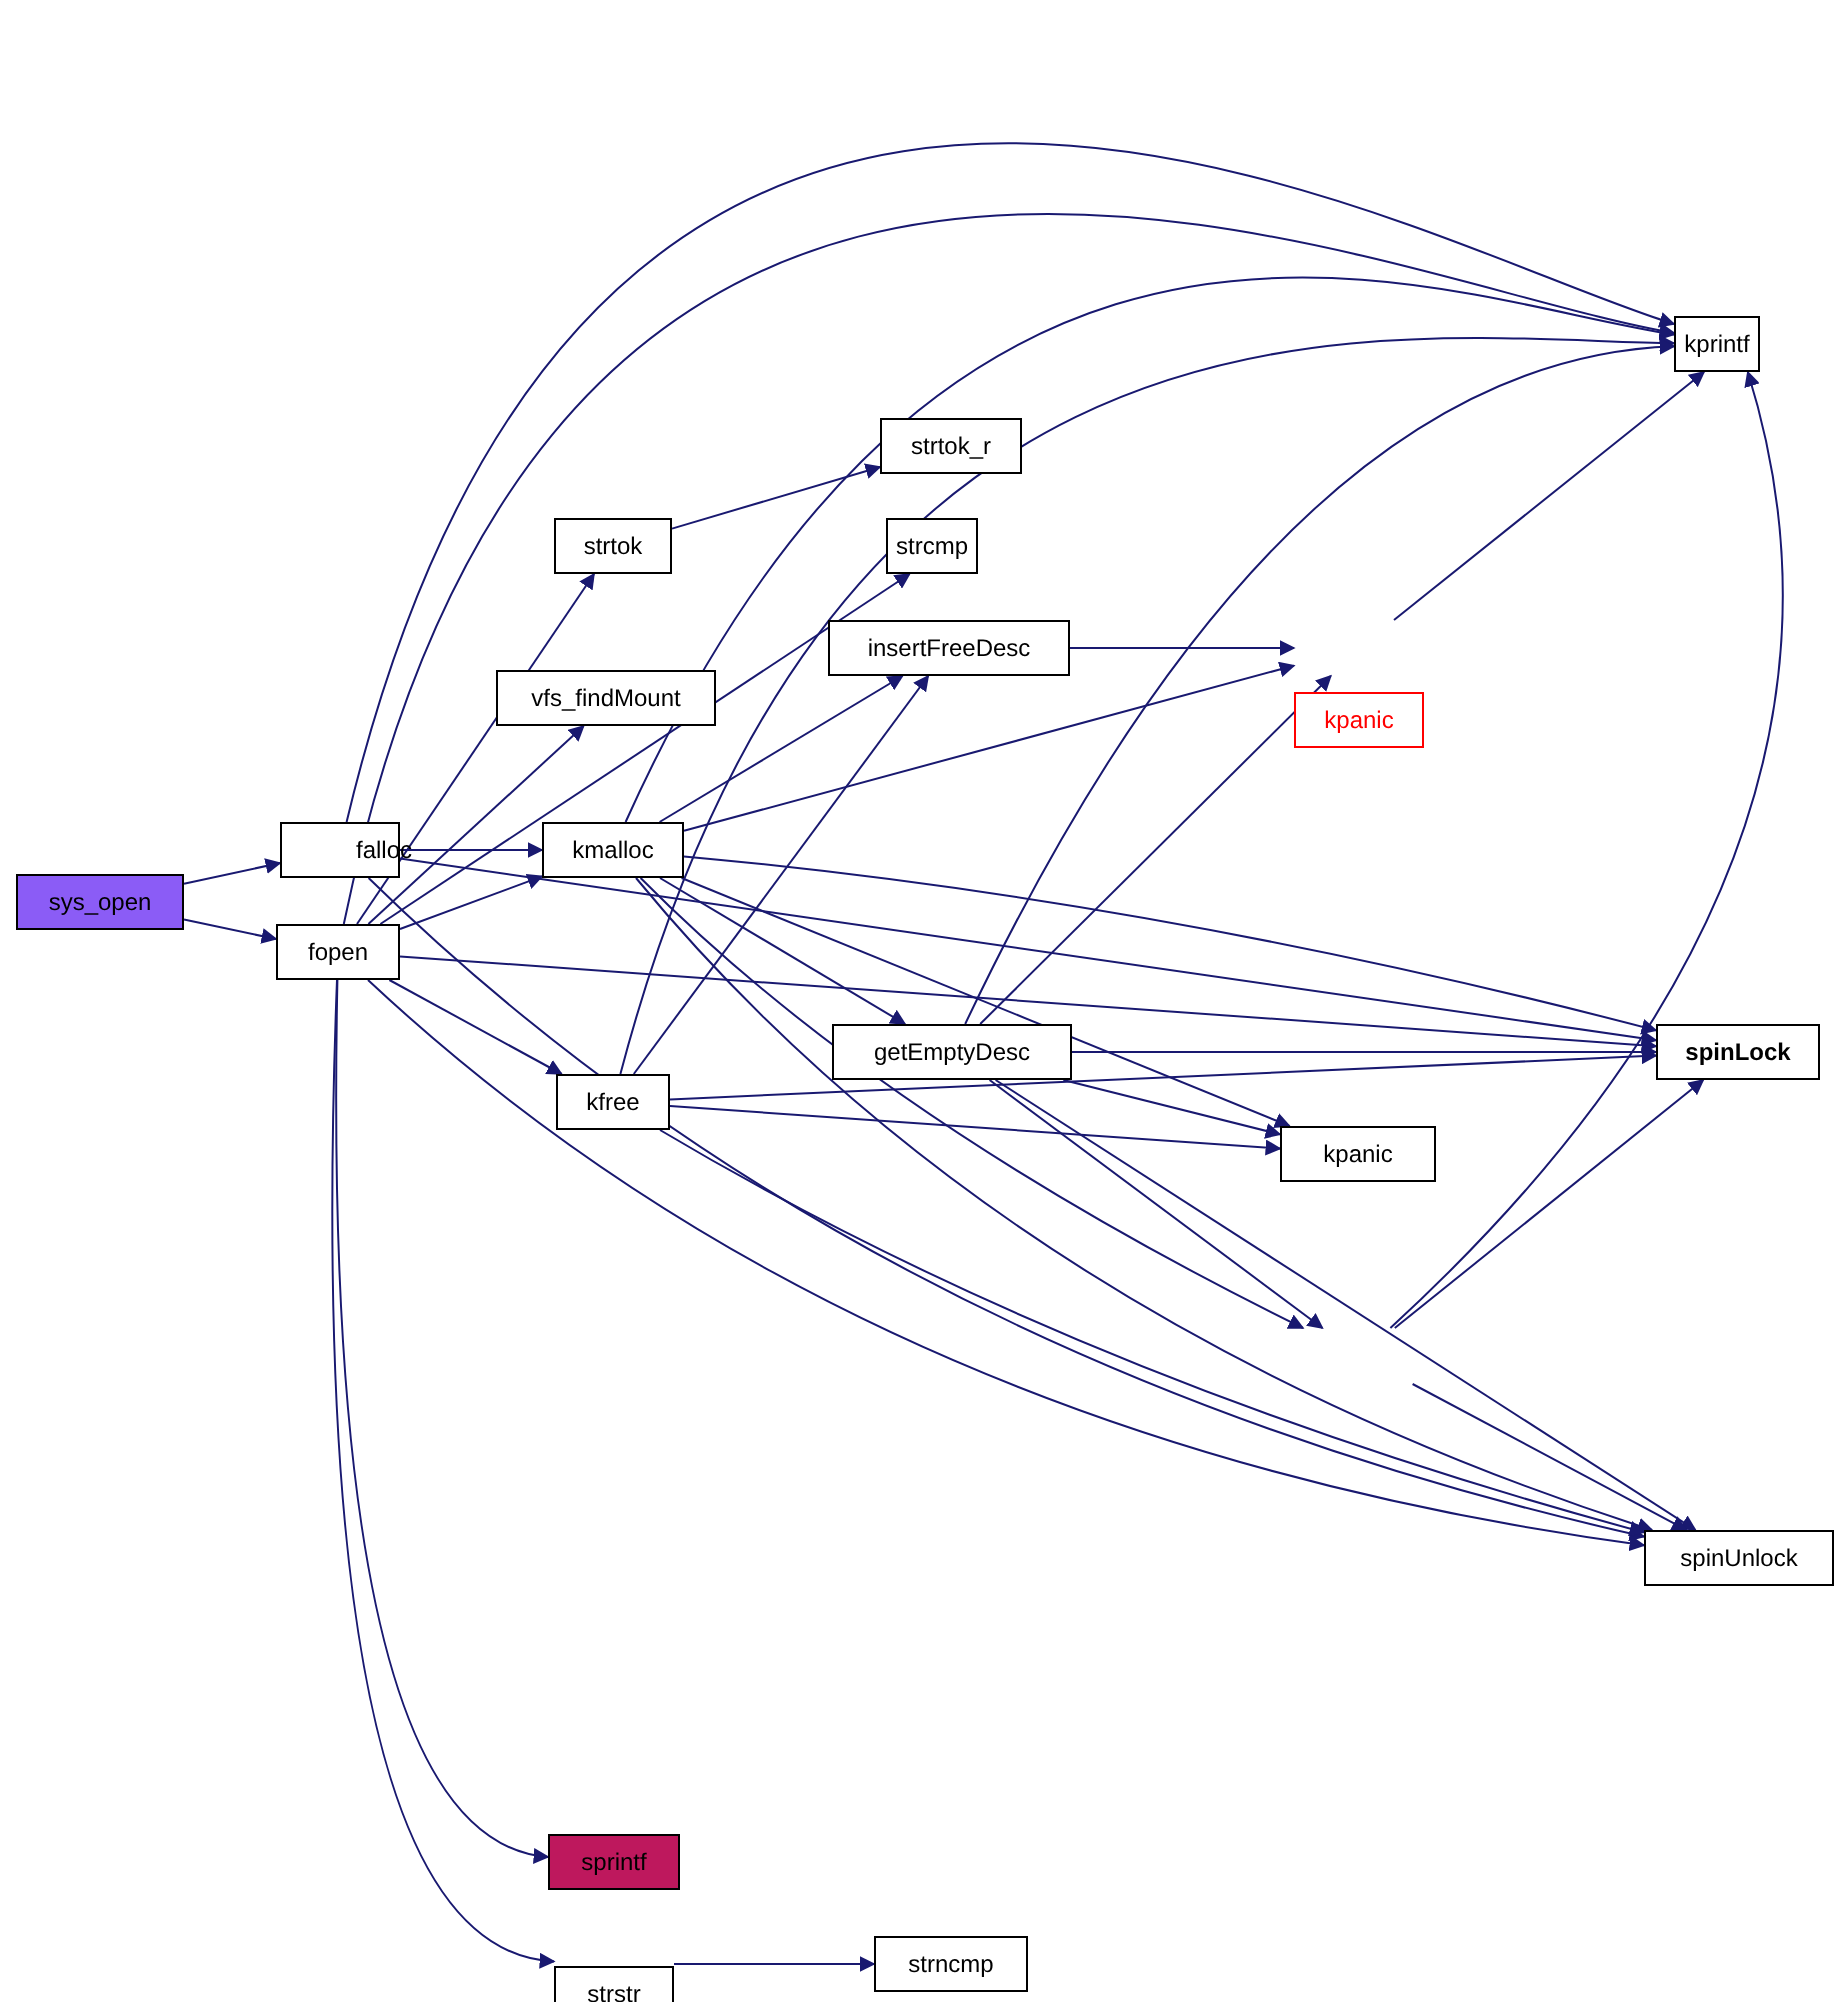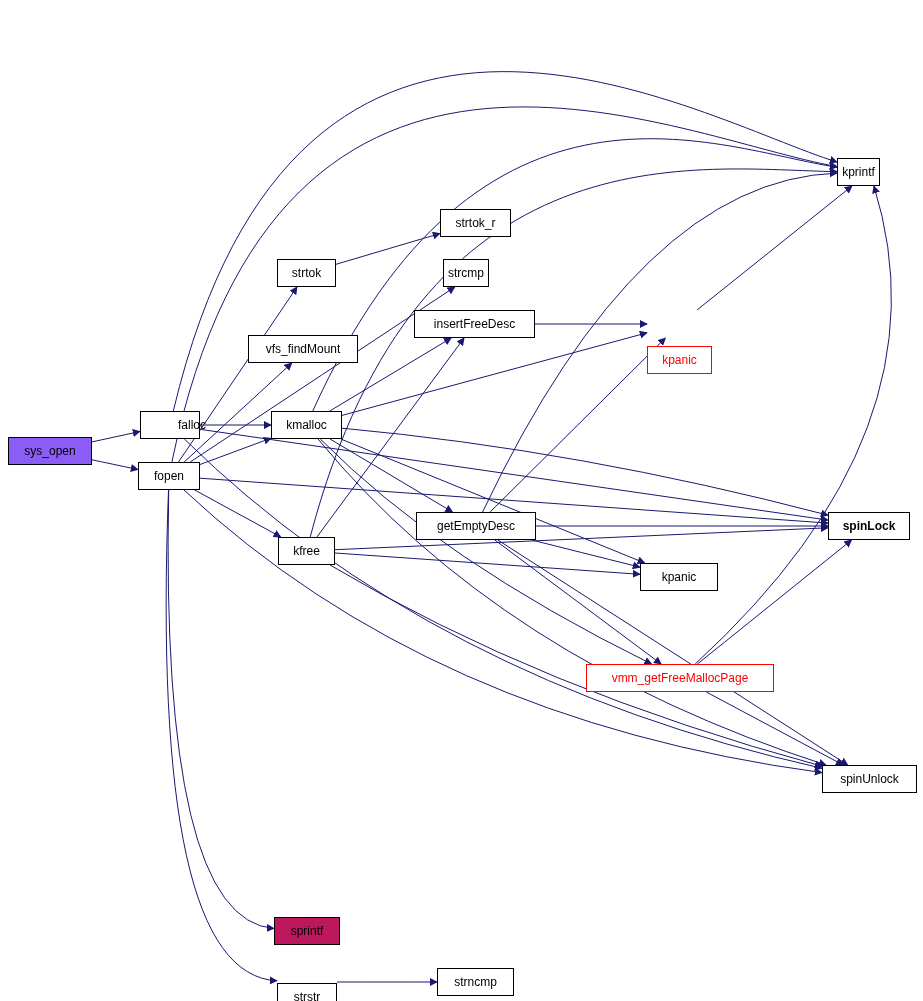--- a/index.html
+++ b/index.html
@@ -99,19 +99,18 @@
       <div class="node" style="left: 443px; top: 259px; width: 46px; height: 28px; background: rgb(255, 255, 255); border-color: rgb(0, 0, 0); color: rgb(0, 0, 0);">strcmp</div>
       <div class="node" style="left: 248px; top: 335px; width: 110px; height: 28px; background: rgb(255, 255, 255); border-color: rgb(0, 0, 0); color: rgb(0, 0, 0);">vfs_findMount</div>
       <div class="node" style="left: 414px; top: 310px; width: 121px; height: 28px; background: rgb(255, 255, 255); border-color: rgb(0, 0, 0); color: rgb(0, 0, 0); text-align: center;">insertFreeDesc</div>
       <div class="node" style="left: 271px; top: 411px; width: 71px; height: 28px; background: rgb(255, 255, 255); border-color: rgb(0, 0, 0); color: rgb(0, 0, 0);">kmalloc</div>
       <div class="node" style="left: 647px; top: 310px; width: 65px; height: 28px; background: rgb(255, 255, 255); border-color: rgb(255, 0, 0); color: rgb(255, 0, 0); margin-top: 36px;">kpanic</div>
       <div class="node" style="left: 837px; top: 158px; width: 43px; height: 28px; background: rgb(255, 255, 255); border-color: rgb(0, 0, 0); color: rgb(0, 0, 0);">kprintf</div>
       <div class="node" style="left: 416px; top: 512px; width: 120px; height: 28px; background: rgb(255, 255, 255); border-color: rgb(0, 0, 0); color: rgb(0, 0, 0);">getEmptyDesc</div>
       <div class="node" style="left: 278px; top: 537px; width: 57px; height: 28px; background: rgb(255, 255, 255); border-color: rgb(0, 0, 0); color: rgb(0, 0, 0);">kfree</div>
       <div class="node" style="left: 640px; top: 563px; width: 78px; height: 28px; background: rgb(255, 255, 255); border-color: rgb(0, 0, 0); color: rgb(0, 0, 0);">kpanic</div>
       <div class="node" style="left: 828px; top: 512px; width: 82px; height: 28px; background: rgb(255, 255, 255); border-color: rgb(0, 0, 0); color: rgb(0, 0, 0); font-weight: bold;">spinLock</div>
-      <div class="node" style="left: 586px; top: 664px; width: 188px; height: 28px; background: rgb(255, 255, 255); border-color: rgb(255, 0, 0); color: rgb(255, 0, 0);">vmm_getFreeMallocPage</div>
       <div class="node" style="left: 822px; top: 765px; width: 95px; height: 28px; background: rgb(255, 255, 255); border-color: rgb(0, 0, 0); color: rgb(0, 0, 0);">spinUnlock</div>
       <div class="node" style="left: 274px; top: 917px; width: 66px; height: 28px; background: #be185d; border-color: rgb(0, 0, 0); color: rgb(0, 0, 0);">sprintf</div>
       <div class="node" style="left: 277px; top: 968px; width: 60px; height: 28px; background: rgb(255, 255, 255); border-color: rgb(0, 0, 0); color: rgb(0, 0, 0); margin-top: 15px;">strstr</div>
       <div class="node" style="left: 437px; top: 968px; width: 77px; height: 28px; background: rgb(255, 255, 255); border-color: rgb(0, 0, 0); color: rgb(0, 0, 0);">strncmp</div>
     </div>
 </div>
 
 </body></html>

